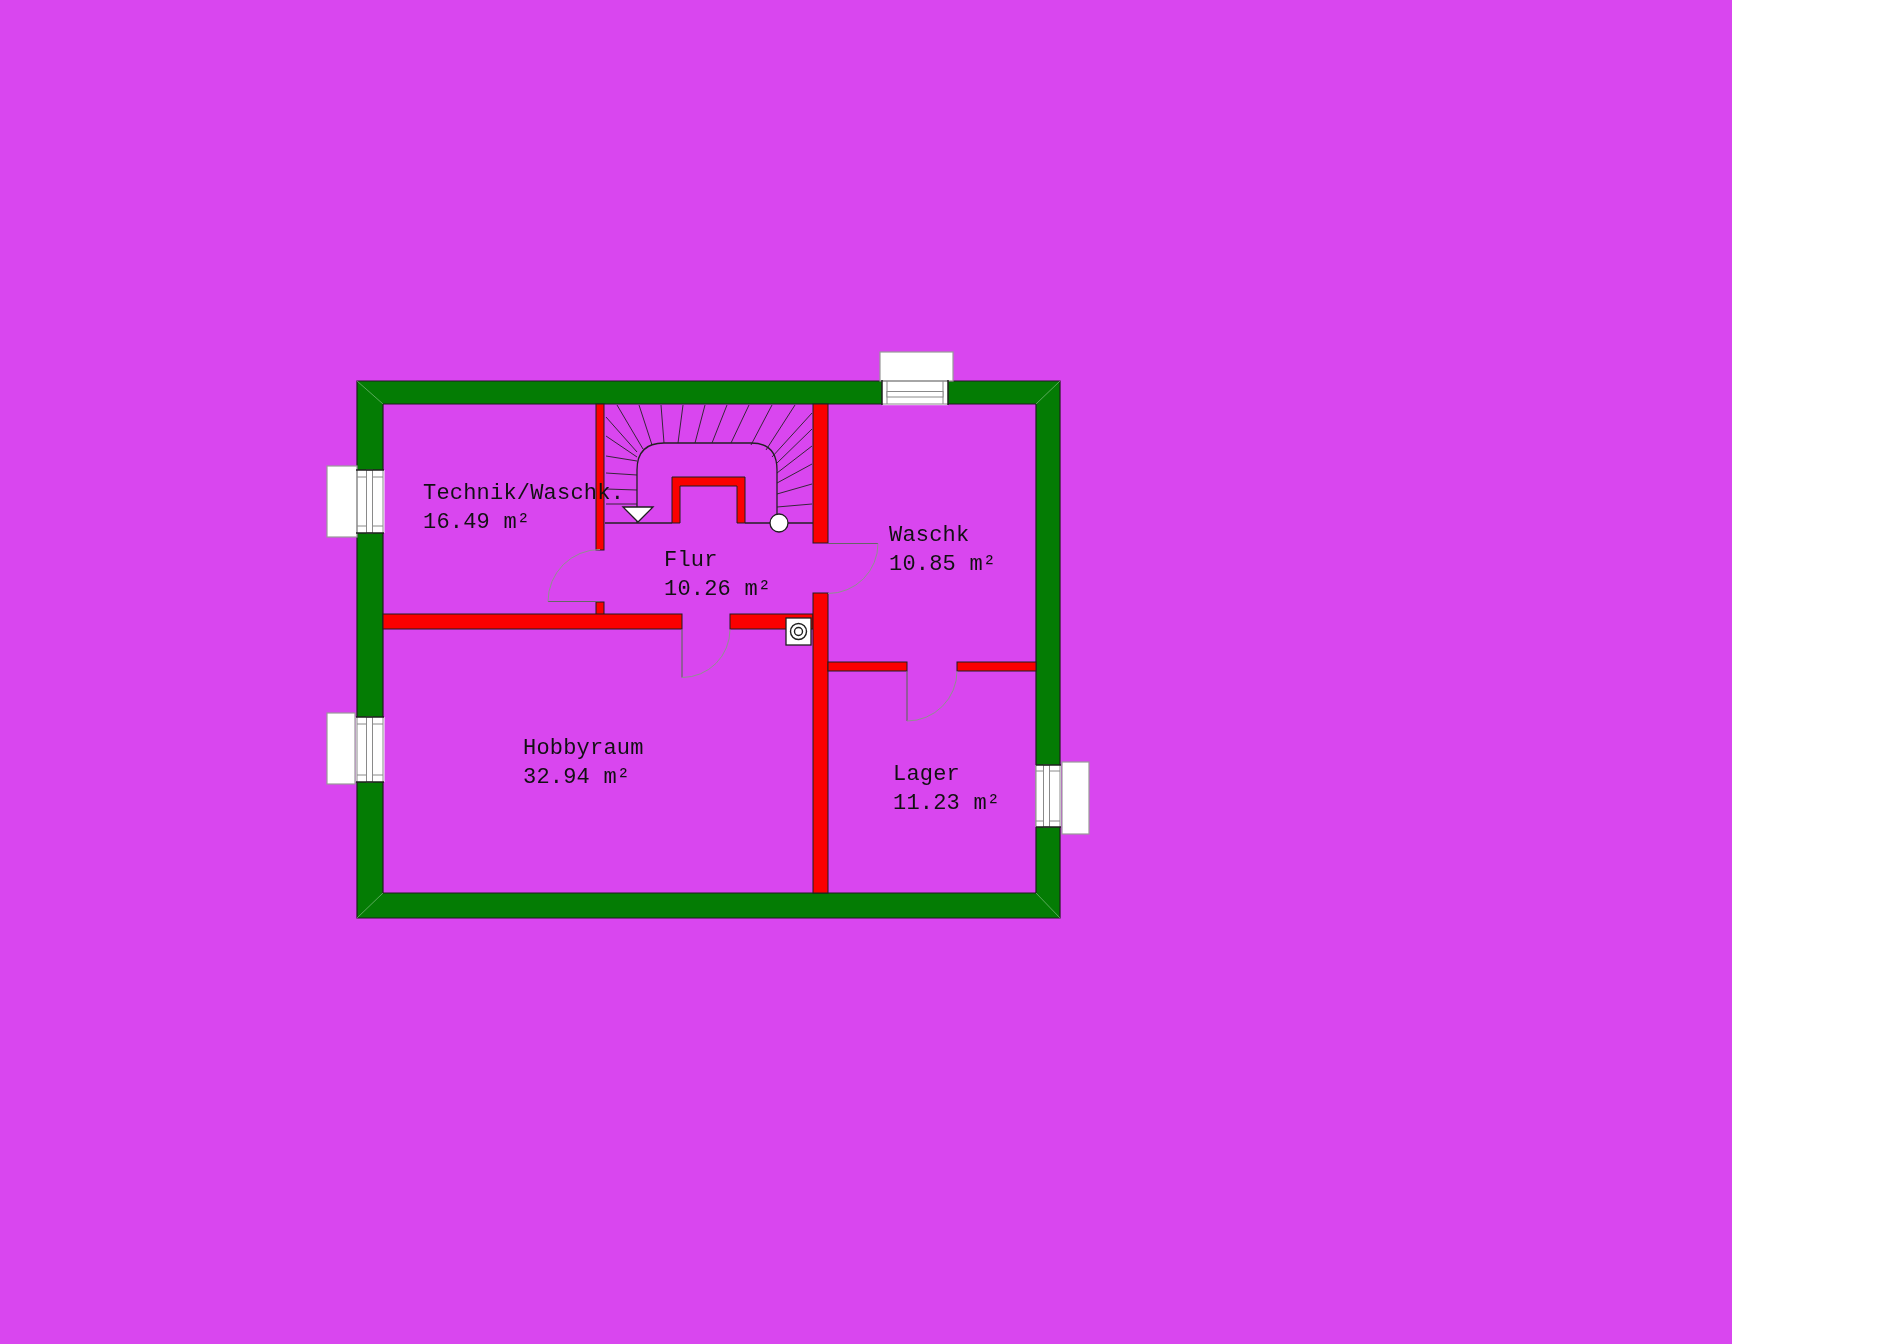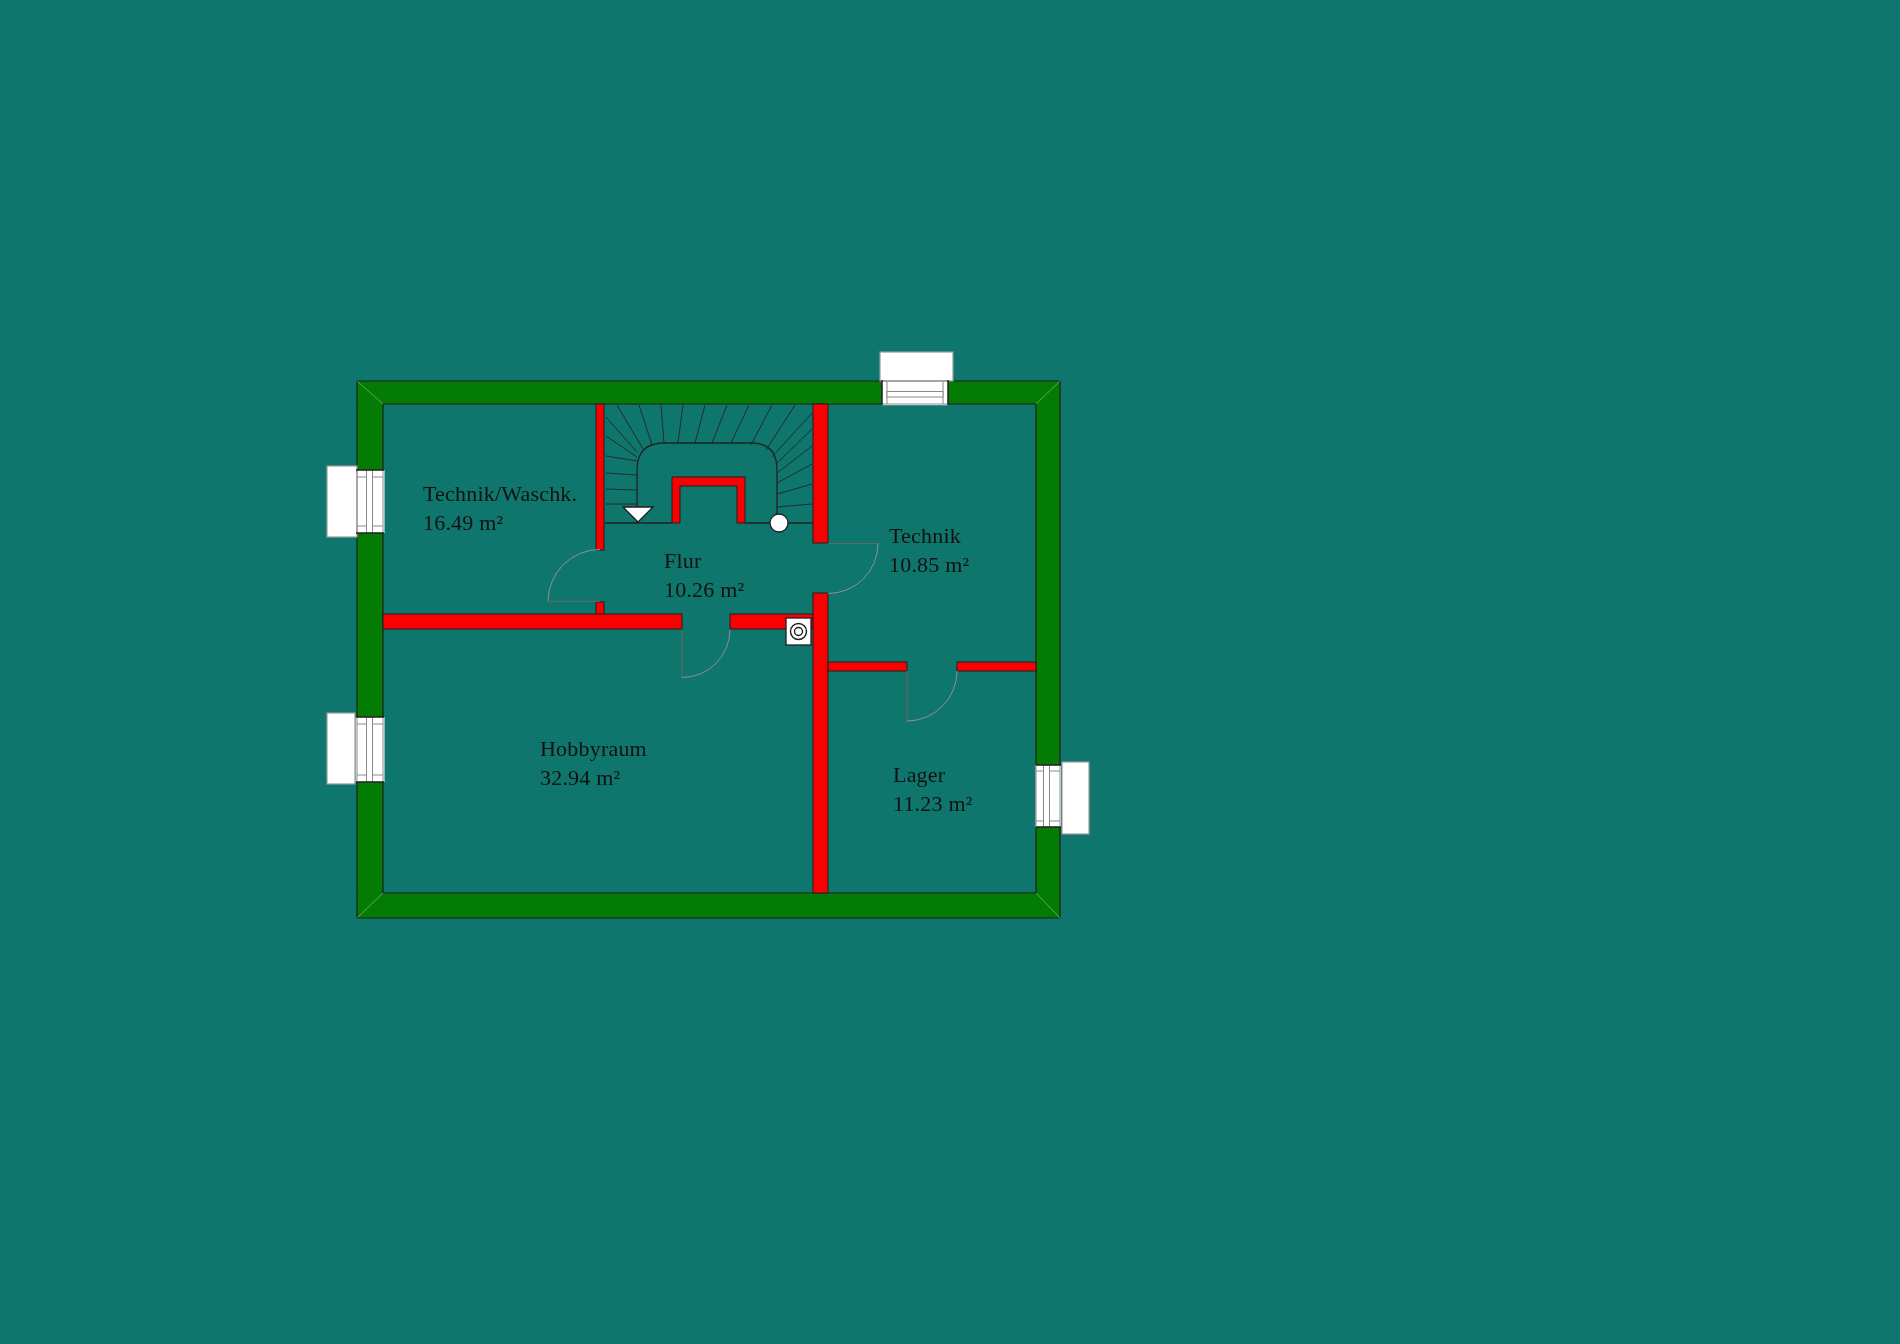--- a/index.html
+++ b/index.html
@@ -2,25 +2,25 @@
 <html style="--color-exterior_wall: #047c04; --color-interior_wall: #fb0000; --color-outline: #1f1f1f;"><head>
 <meta charset="utf-8">
 <style>
   html, body {
     margin: 0;
     padding: 0;
     background: #ffffff;
   }
   .canvas {
     position: relative;
-    width: 1900px;
+    width: 1732px;
     height: 1344px;
-    background: #0f766e;
+    background: #d946ef;
     overflow: hidden;
-    font-family: Liberation Serif, serif;
+    font-family: Liberation Mono, monospace;
   }
   .plan-svg {
     position: absolute;
     left: 0;
     top: 0;
   }
   .room-label {
     position: absolute;
     color: #111111;
     font-size: 22px;
@@ -176,25 +176,25 @@
     <div>Technik/Waschk.</div>
     <div>16.49 m²</div>
   </div>
 
   <div class="room-label" style="left:664px; top:546px">
     <div>Flur</div>
     <div>10.26 m²</div>
   </div>
 
   <div class="room-label" style="left:889px; top:521px">
-    <div>Technik</div>
+    <div>Waschk</div>
     <div>10.85 m²</div>
   </div>
 
-  <div class="room-label" style="left:540px; top:734px">
+  <div class="room-label" style="left:523px; top:734px">
     <div>Hobbyraum</div>
     <div>32.94 m²</div>
   </div>
 
   <div class="room-label" style="left:893px; top:760px">
     <div>Lager</div>
     <div>11.23 m²</div>
   </div>
 
 </div>

